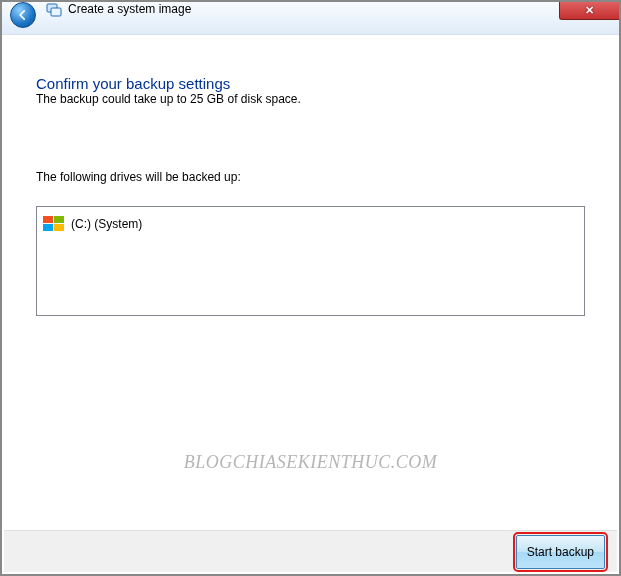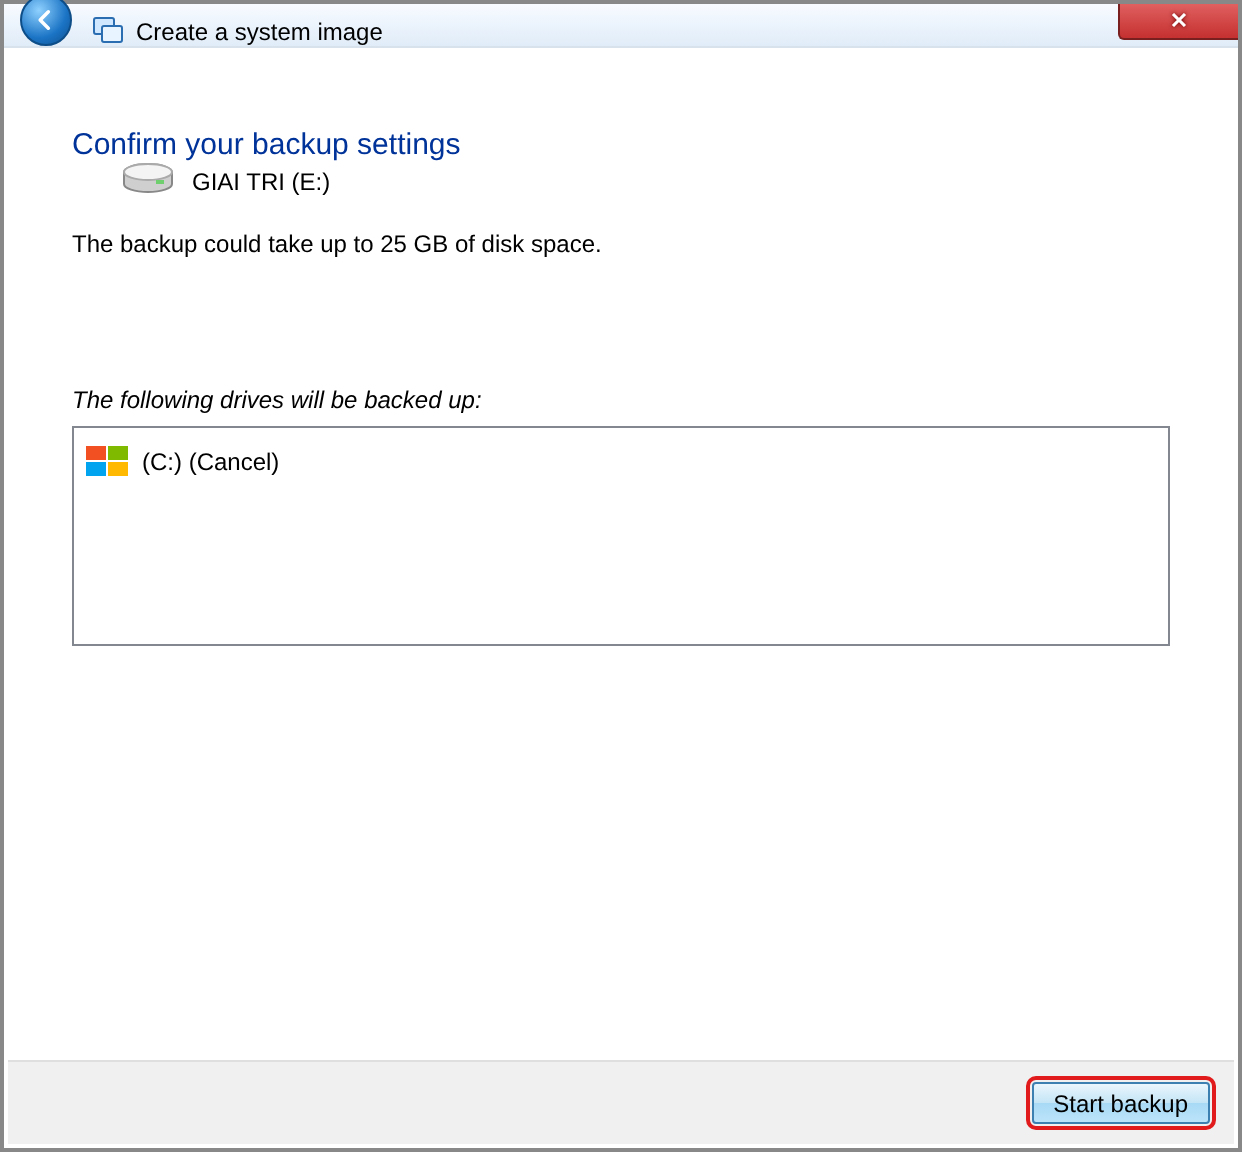--- a/index.html
+++ b/index.html
@@ -34,25 +34,25 @@
     border-bottom-left-radius: 3px;
     display: flex;
     align-items: center;
     justify-content: center;
     color: #fff;
     font-weight: bold;
     font-size: 11px;
     text-shadow: 0 0 2px #600;
   }
   .nav-header {
-    height: 22px;
+    height: 33px;
     background: linear-gradient(#f8fbff 0%, #eef5fd 40%, #e0ecf8 100%);
     border-bottom: 1px solid #d8e2ec;
     display: flex;
-    align-items: flex-end;
+    align-items: flex-start;
     padding-left: 8px;
   }
   .back-btn {
     width: 26px; height: 26px;
     border-radius: 50%;
     background: radial-gradient(circle at 35% 30%, #8fd1ff, #1b74c5 60%, #0e5090);
     border: 1px solid #0d4d88;
     display: flex;
     align-items: center;
     justify-content: center;
@@ -84,22 +84,21 @@
     padding-left: 24px;
     margin-bottom: 14px;
   }
   .drive-icon { width: 28px; height: 20px; margin-right: 8px; }
   .size-note {
     font-size: 12px;
     margin-bottom: 64px;
   }
   .drives-label {
     font-size: 12px;
-    margin-bottom: 6px;
-    font-style: italic;
+    margin-bottom: 22px;
   }
   .drives-box {
     border: 1px solid #828790;
     height: 110px;
     padding: 6px;
     background: #fff;
   }
   .drive-item {
     display: flex;
     align-items: center;
@@ -128,21 +127,21 @@
     height: 42px;
     border-top: 1px solid #dfdfdf;
     background: #f0f0f0;
     display: flex;
     align-items: center;
     justify-content: flex-end;
     padding-right: 12px;
     gap: 8px;
   }
   .btn {
-    height: 21px;
+    height: 34px;
     min-width: 74px;
     padding: 0 10px;
     font-size: 12px;
     font-family: inherit;
     border: 1px solid #707070;
     background: linear-gradient(#f2f2f2,#e3e3e3);
     border-radius: 2px;
     cursor: pointer;
   }
   .btn-highlight {
@@ -171,45 +170,37 @@
       <rect x="1" y="2" width="10" height="8" rx="1" fill="#cfe8ff" stroke="#2a6db0" stroke-width="1"></rect>
       <rect x="5" y="6" width="10" height="8" rx="1" fill="#e8f4ff" stroke="#2a6db0" stroke-width="1"></rect>
     </svg>
     <span class="wiz-title">Create a system image</span>
   </div>
 
   <div class="content">
     <div class="page-heading">Confirm your backup settings</div>
 
 
-    <div class="drive-row">
-      <svg class="drive-icon" viewBox="0 0 28 20">
-        <ellipse cx="14" cy="5" rx="12" ry="4" fill="#e8e8e8" stroke="#999"></ellipse>
-        <path d="M2 5 v6 a12 4 0 0 0 24 0 v-6" fill="#cfcfcf" stroke="#888"></path>
-        <ellipse cx="14" cy="5" rx="12" ry="4" fill="#f4f4f4" stroke="#aaa"></ellipse>
-        <rect x="18" y="9" width="4" height="2" fill="#6fcf6f"></rect>
-      </svg>
-      <span>GIAI TRI (E:)</span>
-    </div>
 
     <div class="size-note">The backup could take up to 25 GB of disk space.</div>
 
     <div class="drives-label">The following drives will be backed up:</div>
 
     <div class="drives-box">
       <div class="drive-item">
         <svg class="flag-icon" viewBox="0 0 22 16">
           <rect x="0" y="0" width="10" height="7" fill="#f25022"></rect>
           <rect x="11" y="0" width="10" height="7" fill="#7fba00"></rect>
           <rect x="0" y="8" width="10" height="7" fill="#00a4ef"></rect>
           <rect x="11" y="8" width="10" height="7" fill="#ffb900"></rect>
         </svg>
-        <span>(C:) (Cancel)</span>
+        <span>(C:) (System)</span>
       </div>
     </div>
   </div>
 
+  <div class="watermark">BLOGCHIASEKIENTHUC.COM</div>
 
   <div class="button-bar">
     <button class="btn btn-highlight">Start backup</button>
   </div>
 
 </div>
 
 </body></html>

